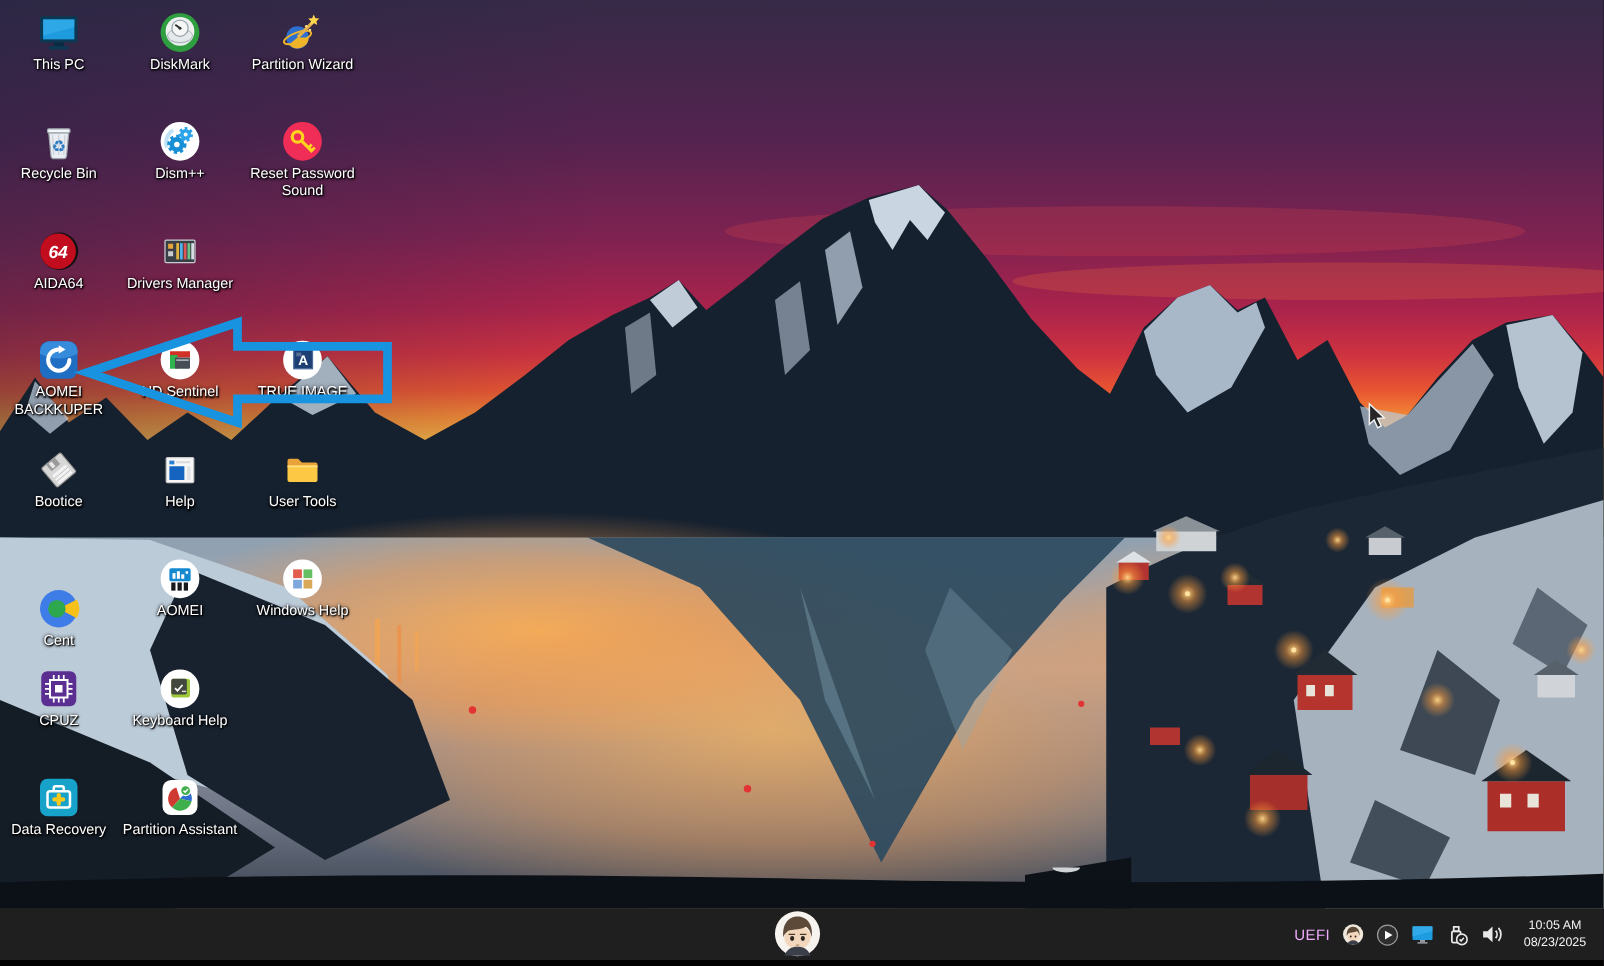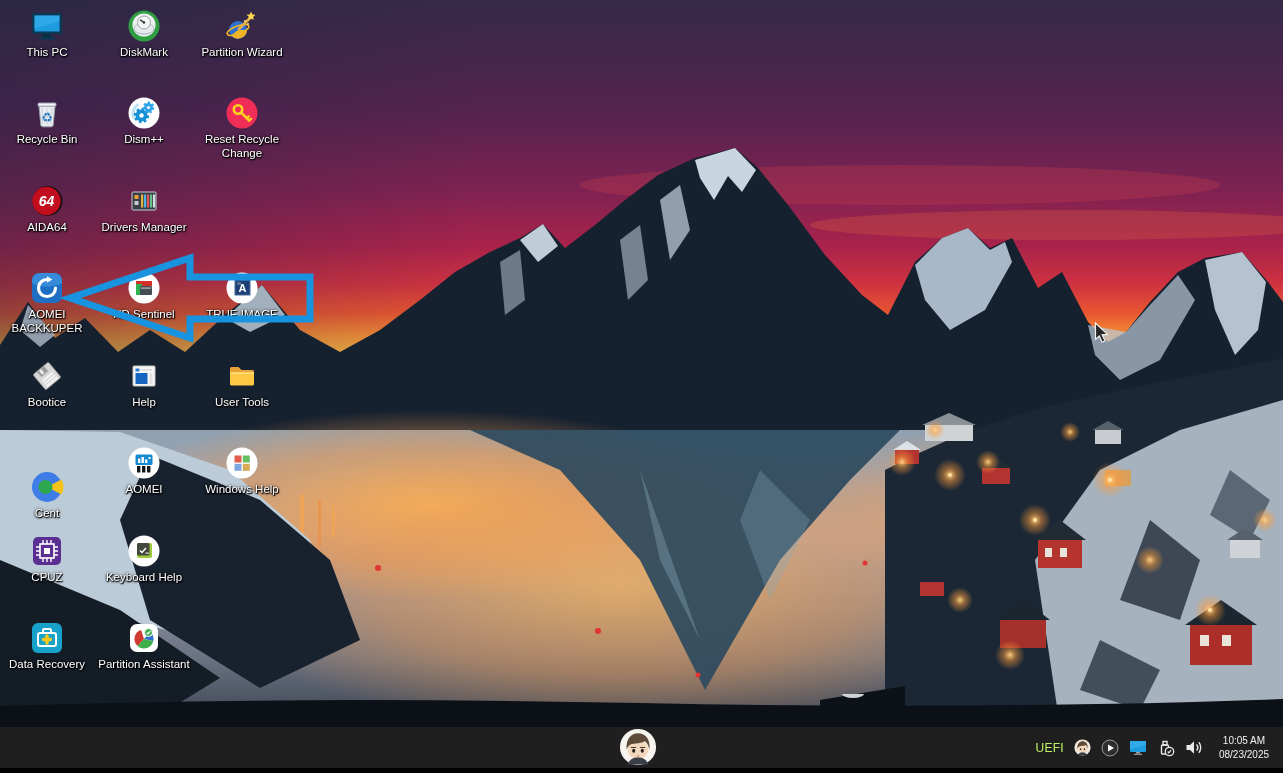--- a/index.html
+++ b/index.html
@@ -14,21 +14,21 @@
           text-shadow:0 1px 2px rgba(0,0,0,.95),0 0 3px rgba(0,0,0,.85),1px 1px 1px #000;}
   
   .anno{position:absolute;left:58px;top:246px;z-index:40;}
   
   .cursor{position:absolute;left:1094px;top:322px;z-index:60;}
   
   .taskbar{position:absolute;left:0;top:727px;width:1283px;height:46px;
            background:#1f1f1f;border-bottom:5px solid #000;box-sizing:border-box;z-index:50;}
   .startwrap{position:absolute;left:619px;top:1px;width:38px;height:38px;}
   .tray{position:absolute;right:8px;top:0;height:41px;display:flex;align-items:center;gap:10px;}
-  .uefi{color:#bef264;font-size:12px;letter-spacing:.3px;}
+  .uefi{color:#f0abfc;font-size:12px;letter-spacing:.3px;}
   .clock{color:#f2f2f2;font-size:10px;line-height:14px;text-align:center;min-width:62px;}
   .trayicon{display:flex;align-items:center;}
 </style>
 </head>
 <body>
 
 <div class="screen">
 
   <svg class="wall" viewBox="0 0 1283 727" preserveAspectRatio="none">
     <defs>
@@ -380,21 +380,21 @@
   </div>
   <div class="dicell" style="left:195px;top:96px">
     <div class="dicon">
         <svg viewBox="0 0 34 34">
           <circle cx="17" cy="17" r="15.5" fill="#ef2d56"></circle>
           <circle cx="13" cy="13.5" r="4.2" fill="none" stroke="#ffd21e" stroke-width="2.6"></circle>
           <path d="M16.2,16.7 L25,25.4" stroke="#ffd21e" stroke-width="2.6"></path>
           <path d="M21.8,22.2 l2.6,-2.6 M24.2,24.6 l2.6,-2.6" stroke="#ffd21e" stroke-width="2.2"></path>
         </svg>
       </div>
-    <div class="dlabel">Reset Recycle Change</div>
+    <div class="dlabel">Reset Password Sound</div>
   </div>
   <div class="dicell" style="left:195px;top:271px">
     <div class="dicon">
         <svg viewBox="0 0 34 34">
           <circle cx="17" cy="17" r="15.5" fill="#fff"></circle>
           <rect x="10" y="9" width="15" height="15" fill="#1d3f73" stroke="#4a6a9a"></rect>
           <rect x="12" y="11" width="4" height="3" fill="#fff" opacity=".25"></rect>
           <text x="17.5" y="21" font-size="11" font-weight="bold" fill="#fff" text-anchor="middle">A</text>
         </svg>
       </div>

